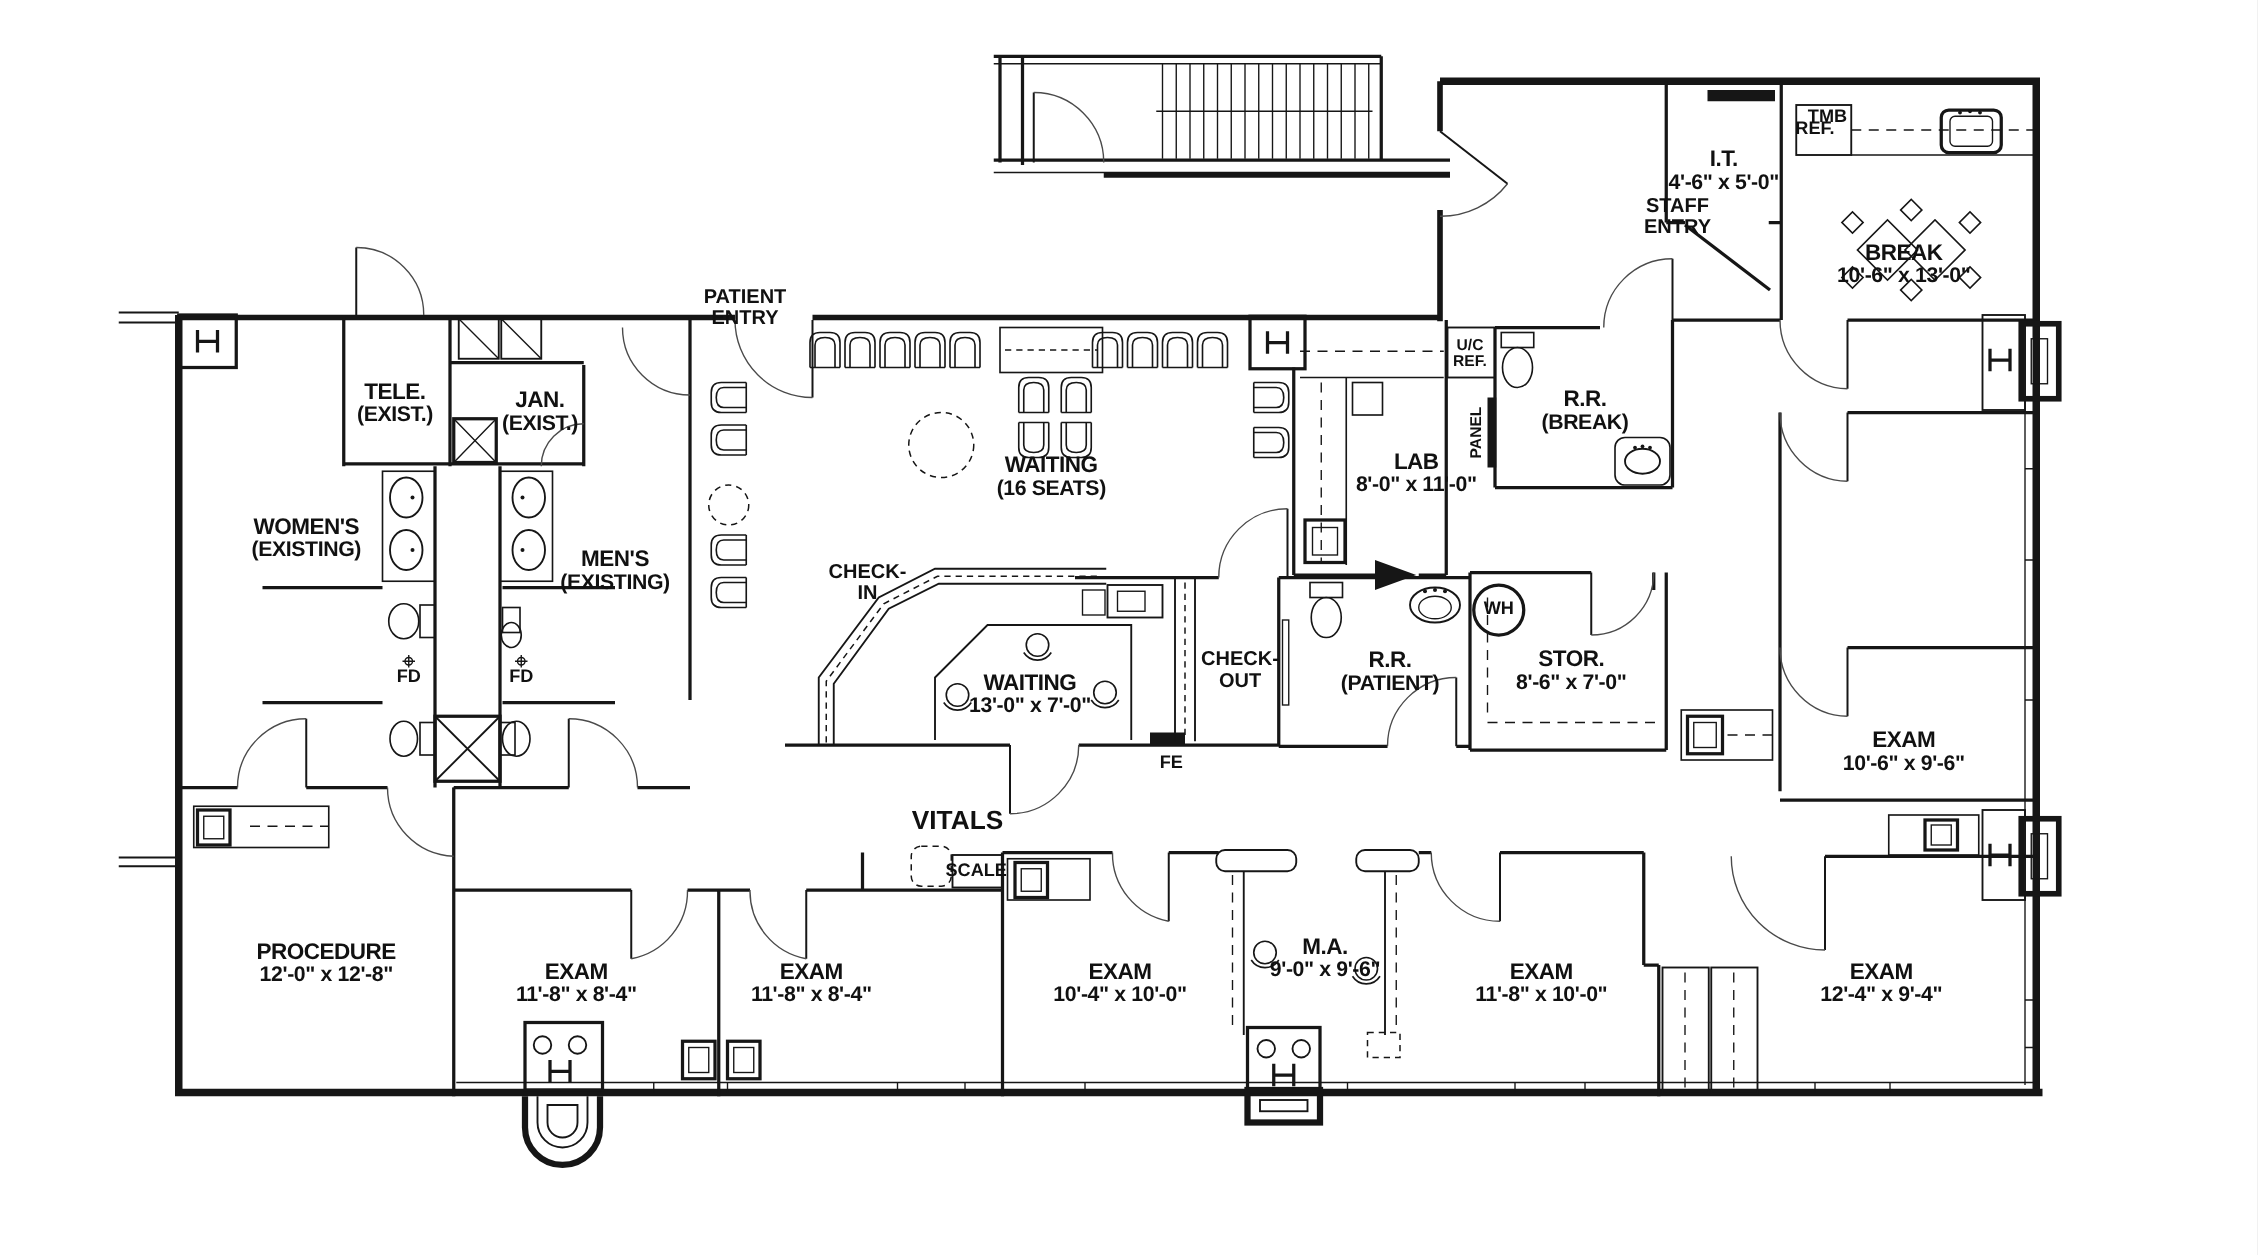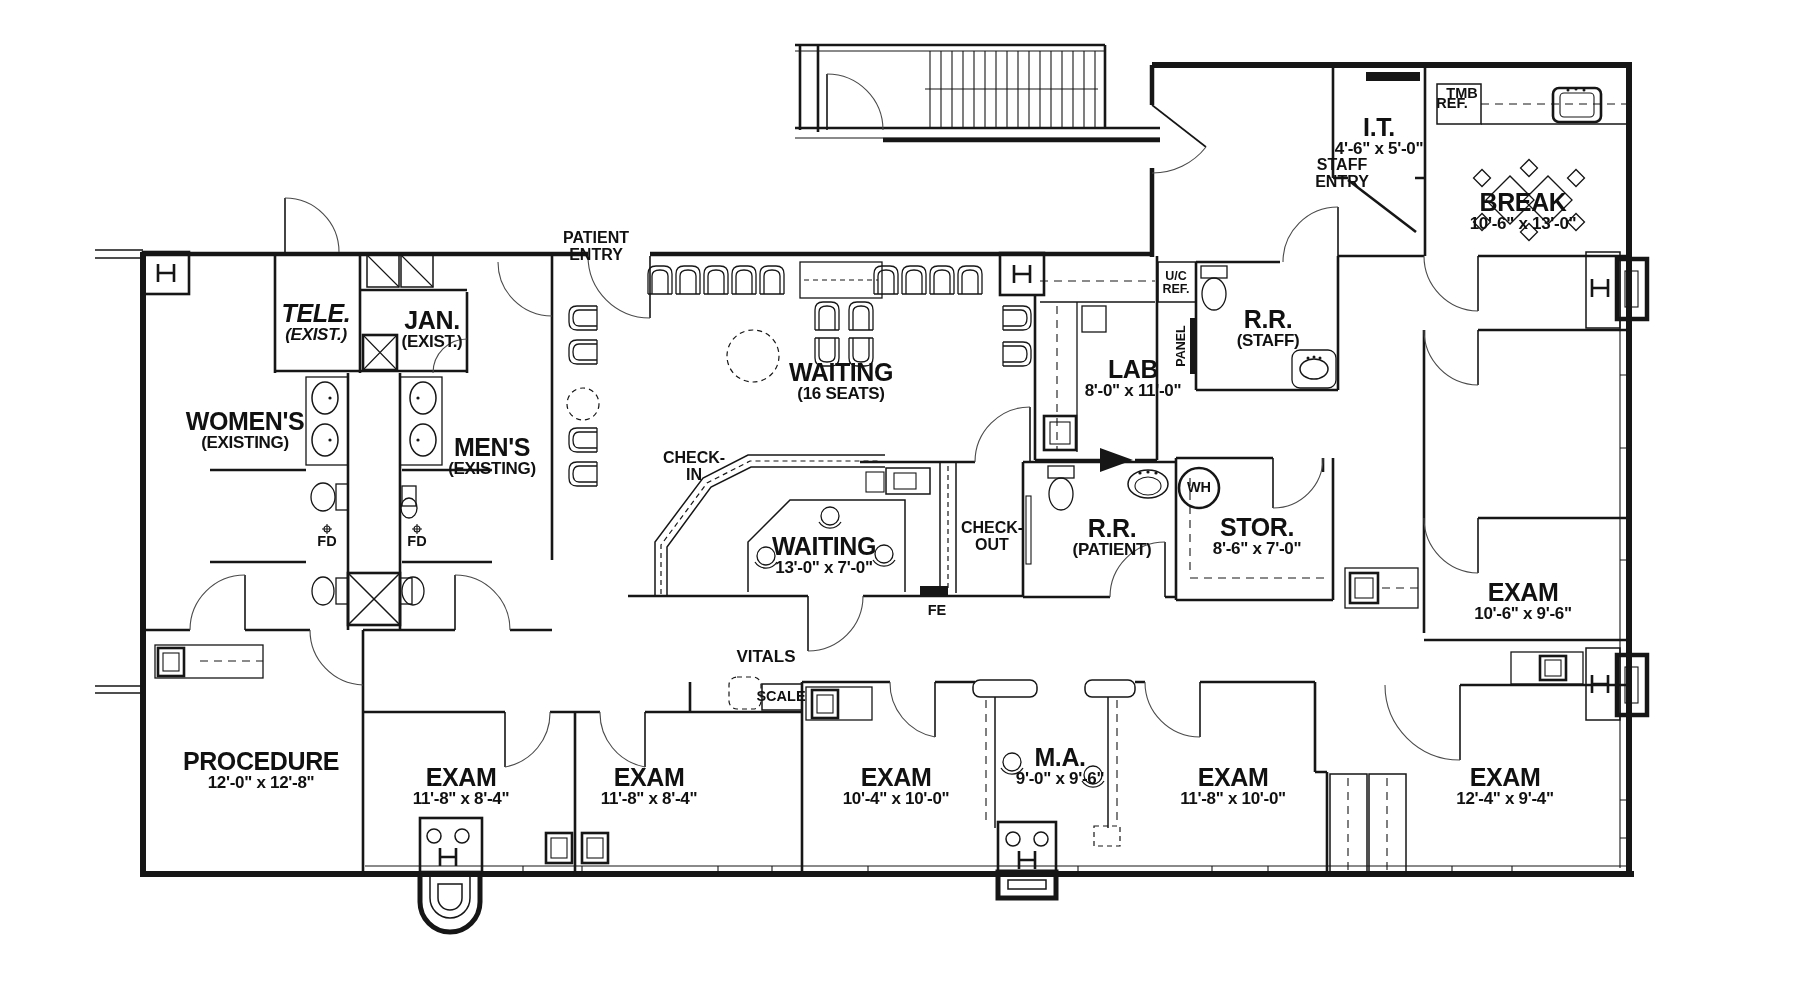--- a/index.html
+++ b/index.html
@@ -15,24 +15,24 @@
   .w12{stroke:#161616;stroke-width:1.1;}
   .bold25{stroke:#161616;stroke-width:2.6;}
   .fill{fill:#161616;stroke:none;}
   .dash{stroke:#161616;stroke-width:1.1;stroke-dasharray:8 6;}
   .dash2{stroke:#161616;stroke-width:1.2;stroke-dasharray:5 4;}
   .arc{stroke:#4a4a4a;stroke-width:1.1;}
   .leaf{stroke:#161616;stroke-width:1.6;}
   #labels{position:absolute;left:0;top:0;width:100%;height:100%;}
   .lab{position:absolute;transform:translate(-50%,-50%);text-align:center;color:#111;
        font-weight:bold;white-space:nowrap;line-height:1.04;}
-  .room-name{font-size:25px;letter-spacing:-0.4px;}
+  .room-name{font-size:18px;letter-spacing:-0.4px;}
   .room-sub{font-size:17px;letter-spacing:-0.3px;}
   .ann{font-size:16px;}
-  .big{font-size:17px;}
+  .big{font-size:21px;}
   .sm{font-size:14.5px;}
   .xs{font-size:12.5px;}
 </style>
 </head>
 <body>
 
 <div id="plan">
 <svg width="1806" height="1004" viewBox="0 0 1806 1004">
 
   <g>
@@ -441,21 +441,21 @@
       <path class="w15" d="M438,884 V898 A12,12 0 0 0 462,898 V884 Z"></path>
     </g>
     <g>
       <rect x="998" y="872" width="58" height="26" style="stroke:#161616;stroke-width:5"></rect>
       <rect class="w15" x="1008" y="880" width="38" height="9"></rect>
     </g>
   </g>
 </svg>
 
 <div id="labels">
-      <div class="lab" style="left: 316px; top: 322px; font-style: italic;">
+      <div class="lab" style="left: 316px; top: 322px;">
         <div class="room-name">TELE.</div>
         <div class="room-sub">(EXIST.)</div>
       </div>
       <div class="lab" style="left: 432px; top: 329px;">
         <div class="room-name">JAN.</div>
         <div class="room-sub">(EXIST.)</div>
       </div>
       <div class="lab" style="left: 245px; top: 430px;">
         <div class="room-name">WOMEN'S</div>
         <div class="room-sub">(EXISTING)</div>
@@ -467,21 +467,21 @@
       <div class="lab" style="left: 841px; top: 381px;">
         <div class="room-name">WAITING</div>
         <div class="room-sub">(16 SEATS)</div>
       </div>
       <div class="lab" style="left: 1133px; top: 378px;">
         <div class="room-name">LAB</div>
         <div class="room-sub">8'-0" x 11'-0"</div>
       </div>
       <div class="lab" style="left: 1268px; top: 328px;">
         <div class="room-name">R.R.</div>
-        <div class="room-sub">(STAFF)</div>
+        <div class="room-sub">(BREAK)</div>
       </div>
       <div class="lab" style="left: 1379px; top: 136px;">
         <div class="room-name">I.T.</div>
         <div class="room-sub">4'-6" x 5'-0"</div>
       </div>
       <div class="lab" style="left: 1523px; top: 211px;">
         <div class="room-name">BREAK</div>
         <div class="room-sub">10'-6" x 13'-0"</div>
       </div>
       <div class="lab" style="left: 1523px; top: 601px;">

